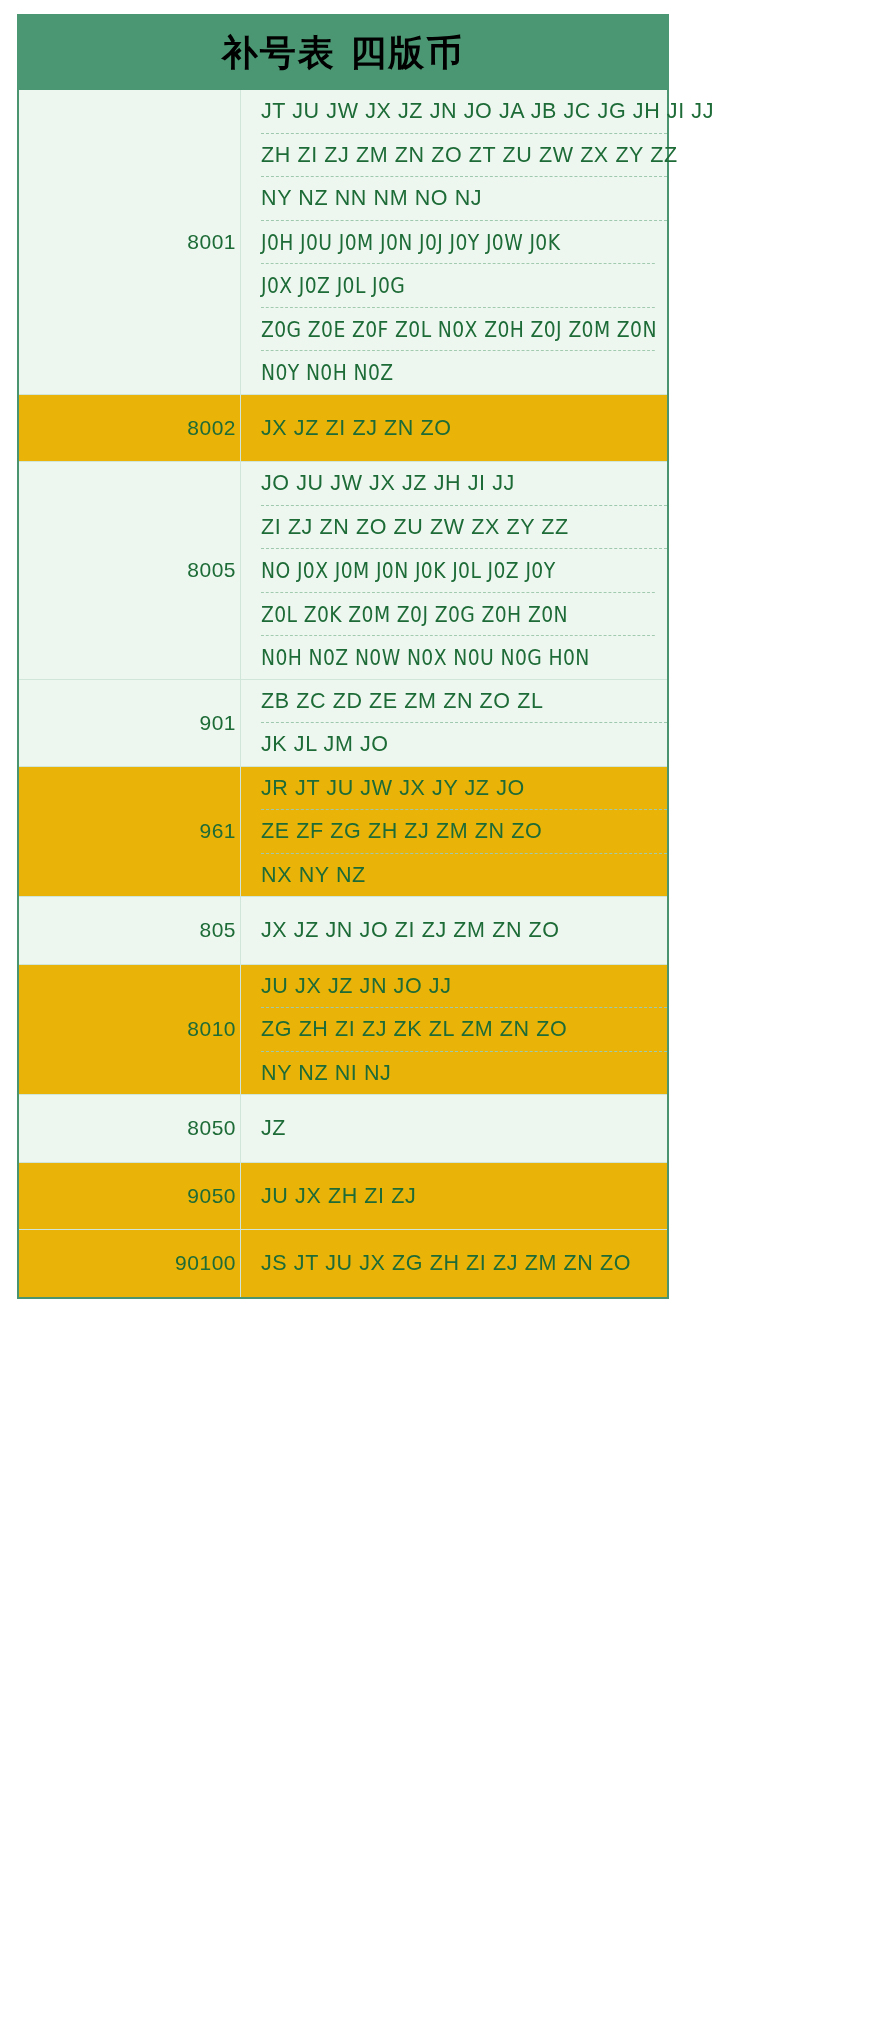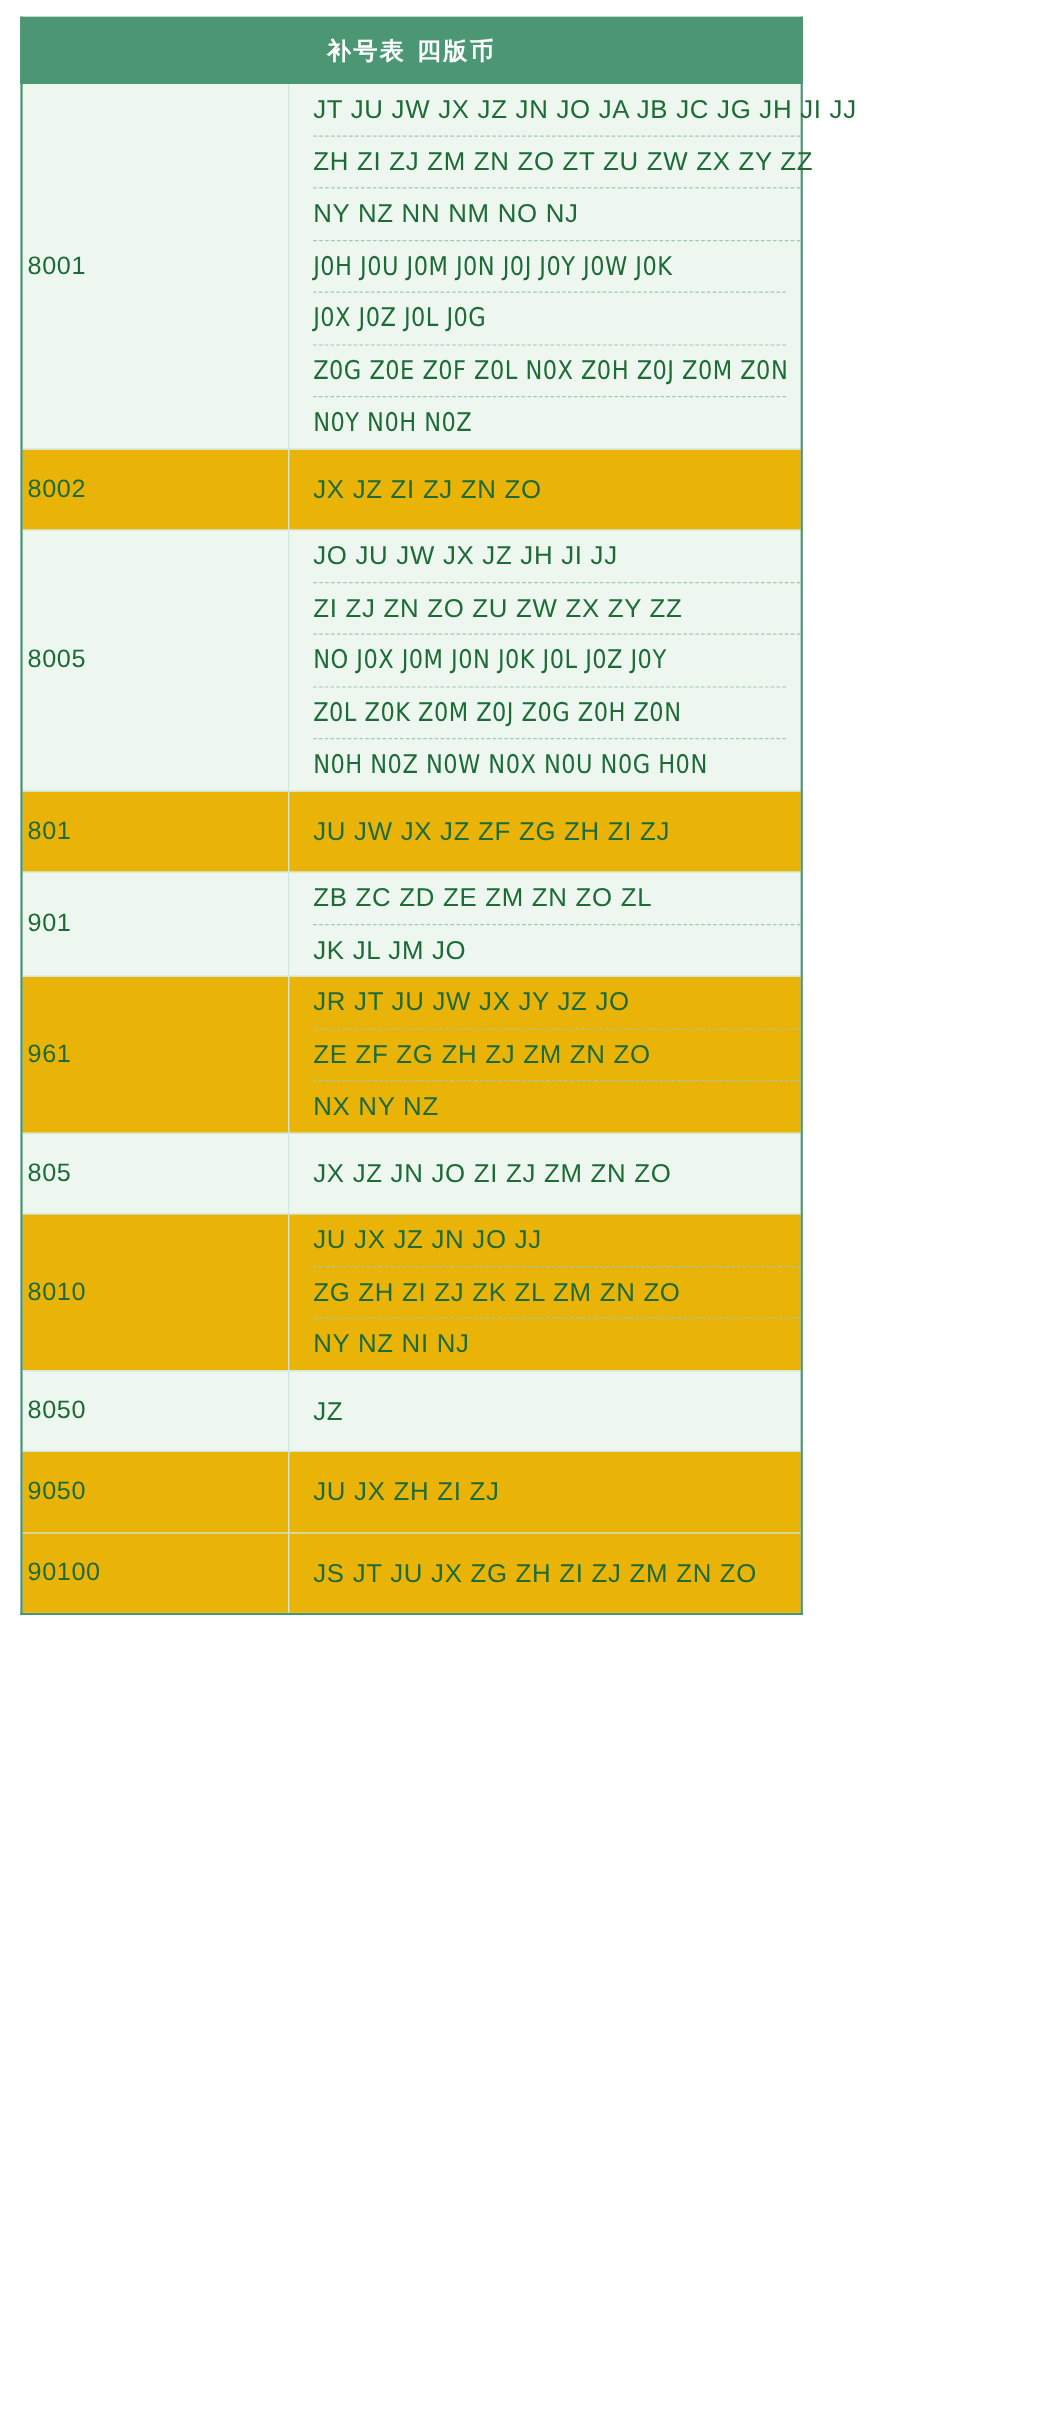--- a/index.html
+++ b/index.html
@@ -16,23 +16,23 @@
   }
   .table-wrap{
     width:652px;
     margin:0 0 0 17px;
     border:2px solid #4a9470;
     border-top:none;
     box-sizing:border-box;
   }
   .t-header{
     background:#4c9773;
-    color:#ffffff;
+    color:#000000;
     text-align:center;
-    font-size:20px;
+    font-size:36px;
     font-weight:bold;
     letter-spacing:2px;
     padding:14px 0 15px 0;
     line-height:1.25;
     font-family:"DejaVu Sans","Liberation Sans",sans-serif;
     border:2px solid #4c9773;
     border-bottom:none;
     margin:0 -2px;
   }
   table.codes{
@@ -44,21 +44,21 @@
   tr.shade td{ background:#edf7f0; }
   tr.plain td{ background:#eab308; }
   td{
     border-top:1px solid #cfe6d8;
     vertical-align:middle;
     padding:0;
   }
   tr:first-child td{ border-top:none;margin-top:33px; }
   td.label{
     width:213px;
-    text-align:left;
+    text-align:right;
     color:#1d6b36;
     font-size:21px;
     border-right:1px solid #cfe6d8;
     padding:8px 4px;
     letter-spacing:0.5px;
   }
   td.codes-cell{
     padding:0 0 0 20px;
     color:#1d6b36;
   }
@@ -112,26 +112,20 @@
           <tr class="shade">
             <td class="label">8005</td>
             <td class="codes-cell">
               <span class="code-line">JO JU JW JX JZ JH JI JJ</span>
               <span class="code-line">ZI ZJ ZN ZO ZU ZW ZX ZY ZZ</span>
               <span class="code-line cond">NO J0X J0M J0N J0K J0L J0Z J0Y</span>
               <span class="code-line cond">Z0L Z0K Z0M Z0J Z0G Z0H Z0N</span>
               <span class="code-line cond">N0H N0Z N0W N0X N0U N0G H0N</span>
             </td>
           </tr>
-          <tr class="plain">
-            <td class="label">801</td>
-            <td class="codes-cell single">
-              <span class="code-line">JU JW JX JZ ZF ZG ZH ZI ZJ</span>
-            </td>
-          </tr>
           <tr class="shade">
             <td class="label">901</td>
             <td class="codes-cell">
               <span class="code-line">ZB ZC ZD ZE ZM ZN ZO ZL</span>
               <span class="code-line">JK JL JM JO</span>
             </td>
           </tr>
           <tr class="plain">
             <td class="label">961</td>
             <td class="codes-cell">

